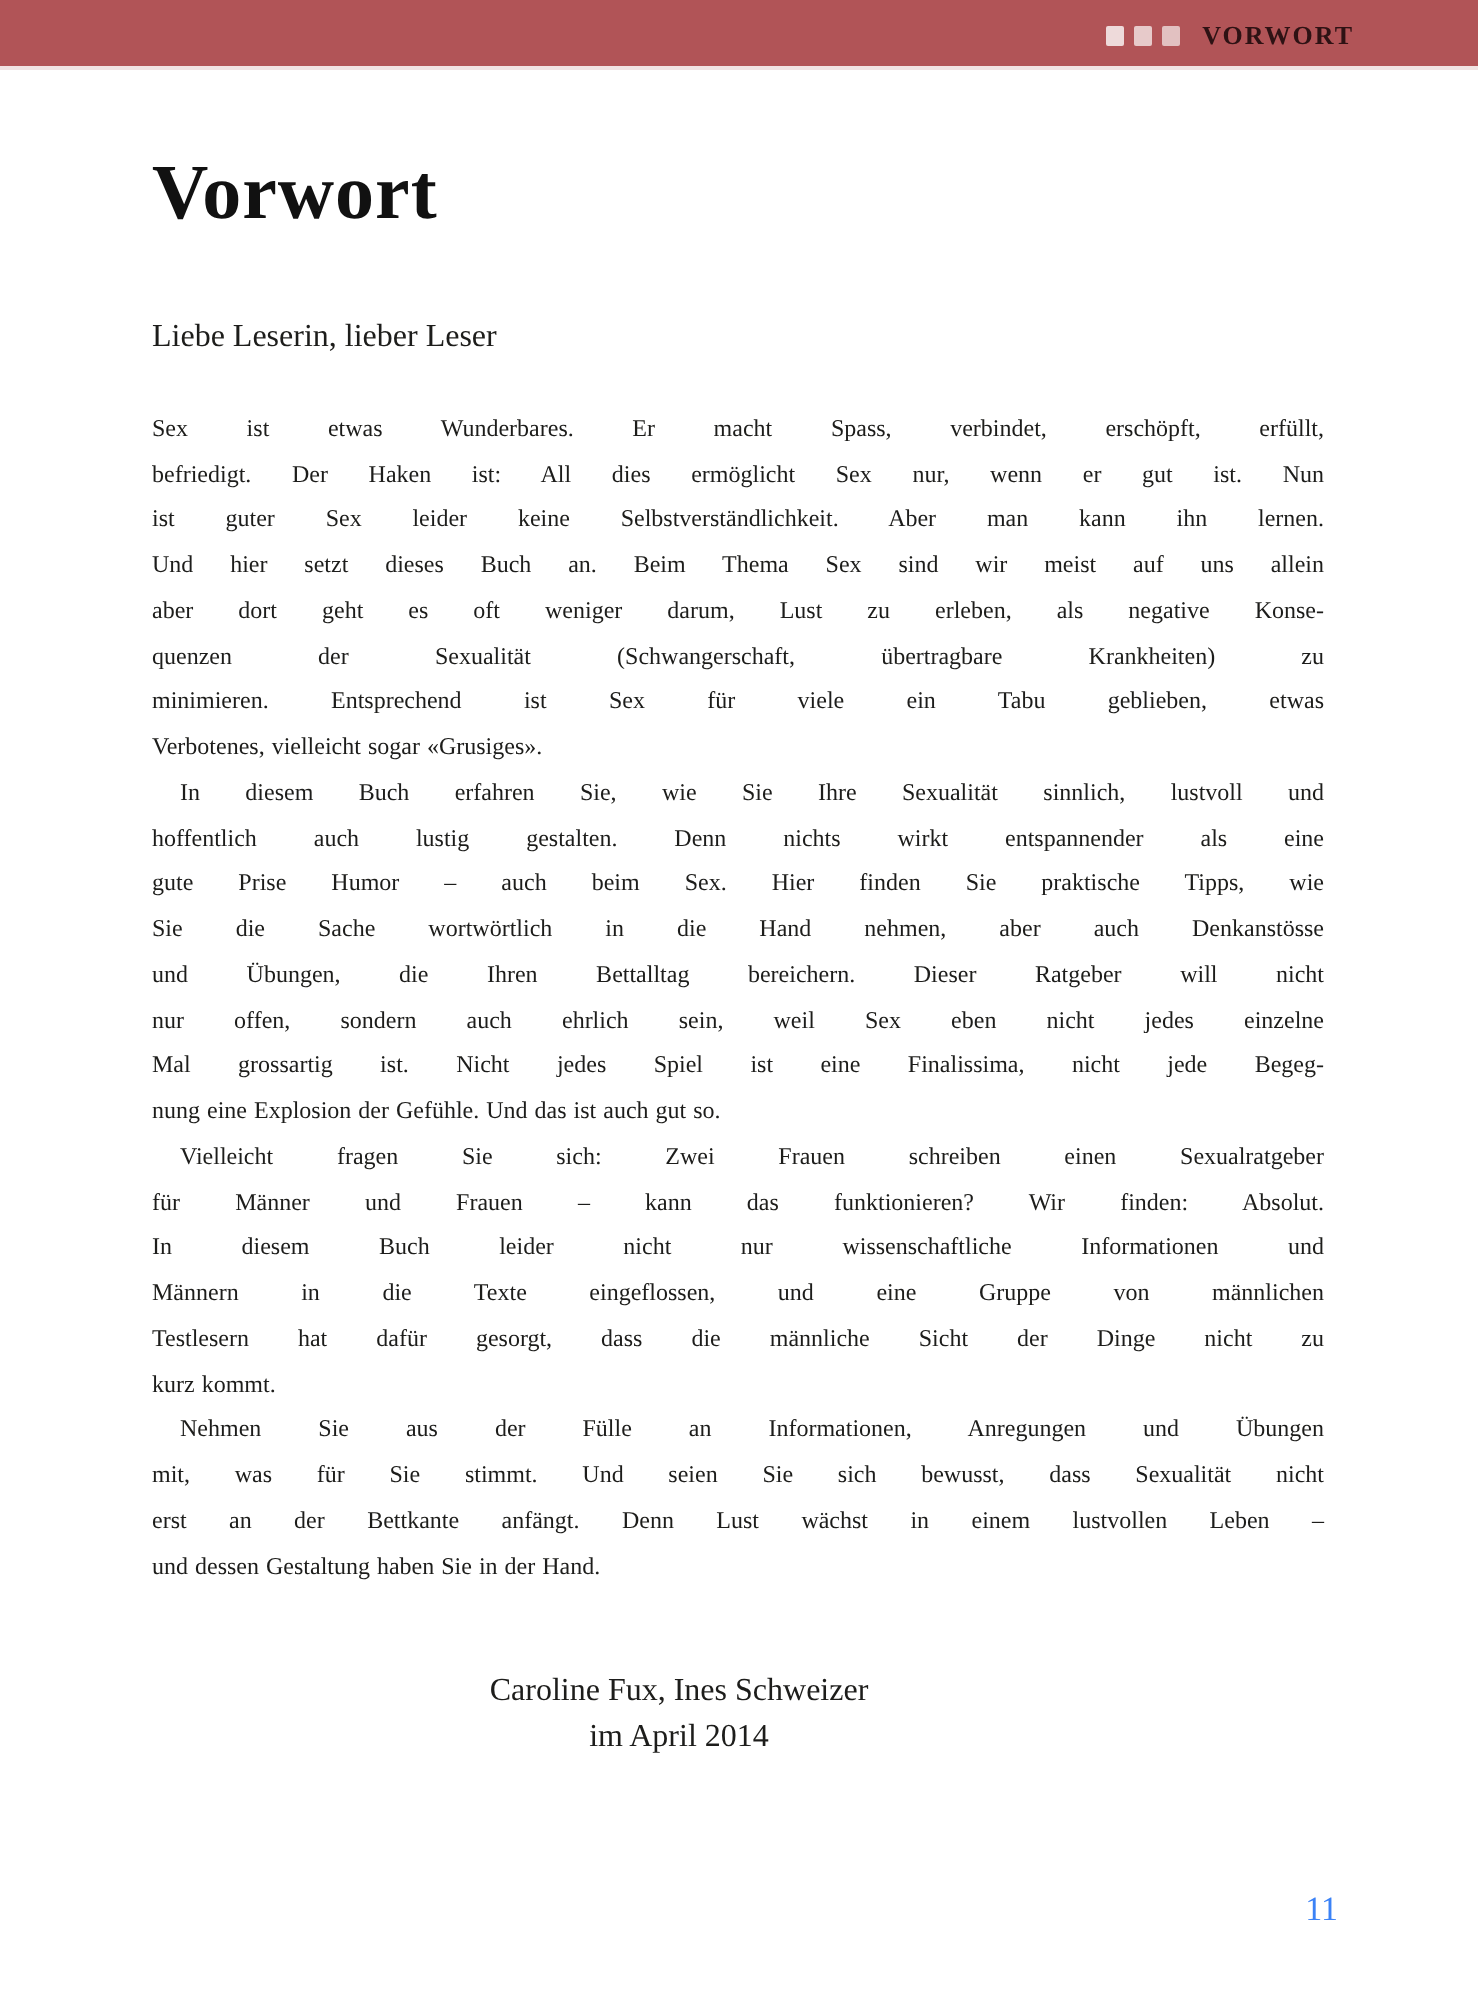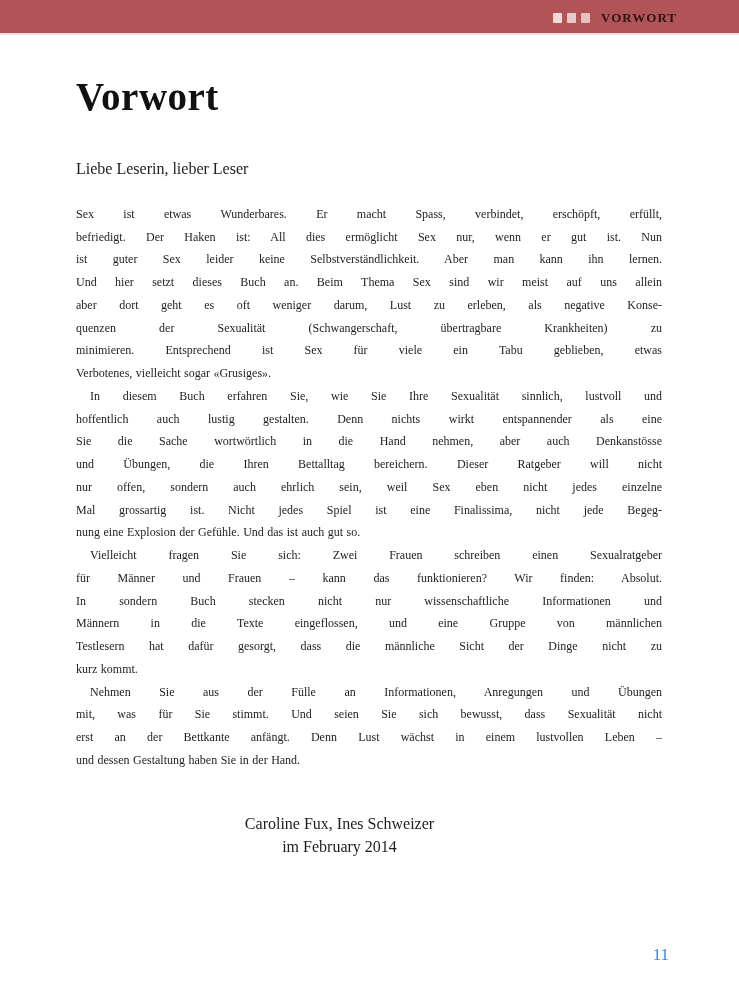--- a/index.html
+++ b/index.html
@@ -98,38 +98,39 @@
         <div class="bodyline">Sex ist etwas Wunderbares. Er macht Spass, verbindet, erschöpft, erfüllt,</div>
         <div class="bodyline">befriedigt. Der Haken ist: All dies ermöglicht Sex nur, wenn er gut ist. Nun</div>
         <div class="bodyline">ist guter Sex leider keine Selbstverständlichkeit. Aber man kann ihn lernen.</div>
         <div class="bodyline">Und hier setzt dieses Buch an. Beim Thema Sex sind wir meist auf uns allein</div>
         <div class="bodyline">aber dort geht es oft weniger darum, Lust zu erleben, als negative Konse-</div>
         <div class="bodyline">quenzen der Sexualität (Schwangerschaft, übertragbare Krankheiten) zu</div>
         <div class="bodyline">minimieren. Entsprechend ist Sex für viele ein Tabu geblieben, etwas</div>
         <div class="bodyline last">Verbotenes, vielleicht sogar «Grusiges».</div>
         <div class="bodyline indent">In diesem Buch erfahren Sie, wie Sie Ihre Sexualität sinnlich, lustvoll und</div>
         <div class="bodyline">hoffentlich auch lustig gestalten. Denn nichts wirkt entspannender als eine</div>
+        <div class="bodyline">gute Prise Humor – auch beim Sex. Hier finden Sie praktische Tipps, wie</div>
         <div class="bodyline">Sie die Sache wortwörtlich in die Hand nehmen, aber auch Denkanstösse</div>
         <div class="bodyline">und Übungen, die Ihren Bettalltag bereichern. Dieser Ratgeber will nicht</div>
         <div class="bodyline">nur offen, sondern auch ehrlich sein, weil Sex eben nicht jedes einzelne</div>
         <div class="bodyline">Mal grossartig ist. Nicht jedes Spiel ist eine Finalissima, nicht jede Begeg-</div>
         <div class="bodyline last">nung eine Explosion der Gefühle. Und das ist auch gut so.</div>
         <div class="bodyline indent">Vielleicht fragen Sie sich: Zwei Frauen schreiben einen Sexualratgeber</div>
         <div class="bodyline">für Männer und Frauen – kann das funktionieren? Wir finden: Absolut.</div>
-        <div class="bodyline">In sondern Buch stecken nicht nur wissenschaftliche Informationen und</div>
+        <div class="bodyline">In diesem Buch leider nicht nur wissenschaftliche Informationen und</div>
         <div class="bodyline">Männern in die Texte eingeflossen, und eine Gruppe von männlichen</div>
         <div class="bodyline">Testlesern hat dafür gesorgt, dass die männliche Sicht der Dinge nicht zu</div>
         <div class="bodyline last">kurz kommt.</div>
         <div class="bodyline indent">Nehmen Sie aus der Fülle an Informationen, Anregungen und Übungen</div>
         <div class="bodyline">mit, was für Sie stimmt. Und seien Sie sich bewusst, dass Sexualität nicht</div>
         <div class="bodyline">erst an der Bettkante anfängt. Denn Lust wächst in einem lustvollen Leben –</div>
         <div class="bodyline last">und dessen Gestaltung haben Sie in der Hand.</div>
       </div>
 
     <div class="signature">
       <div>Caroline Fux, Ines Schweizer</div>
-      <div>im February 2014</div>
+      <div>im April 2014</div>
     </div>
   </div>
 
   <div class="pagenum">11</div>
 
 </div>
 
 </body></html>

